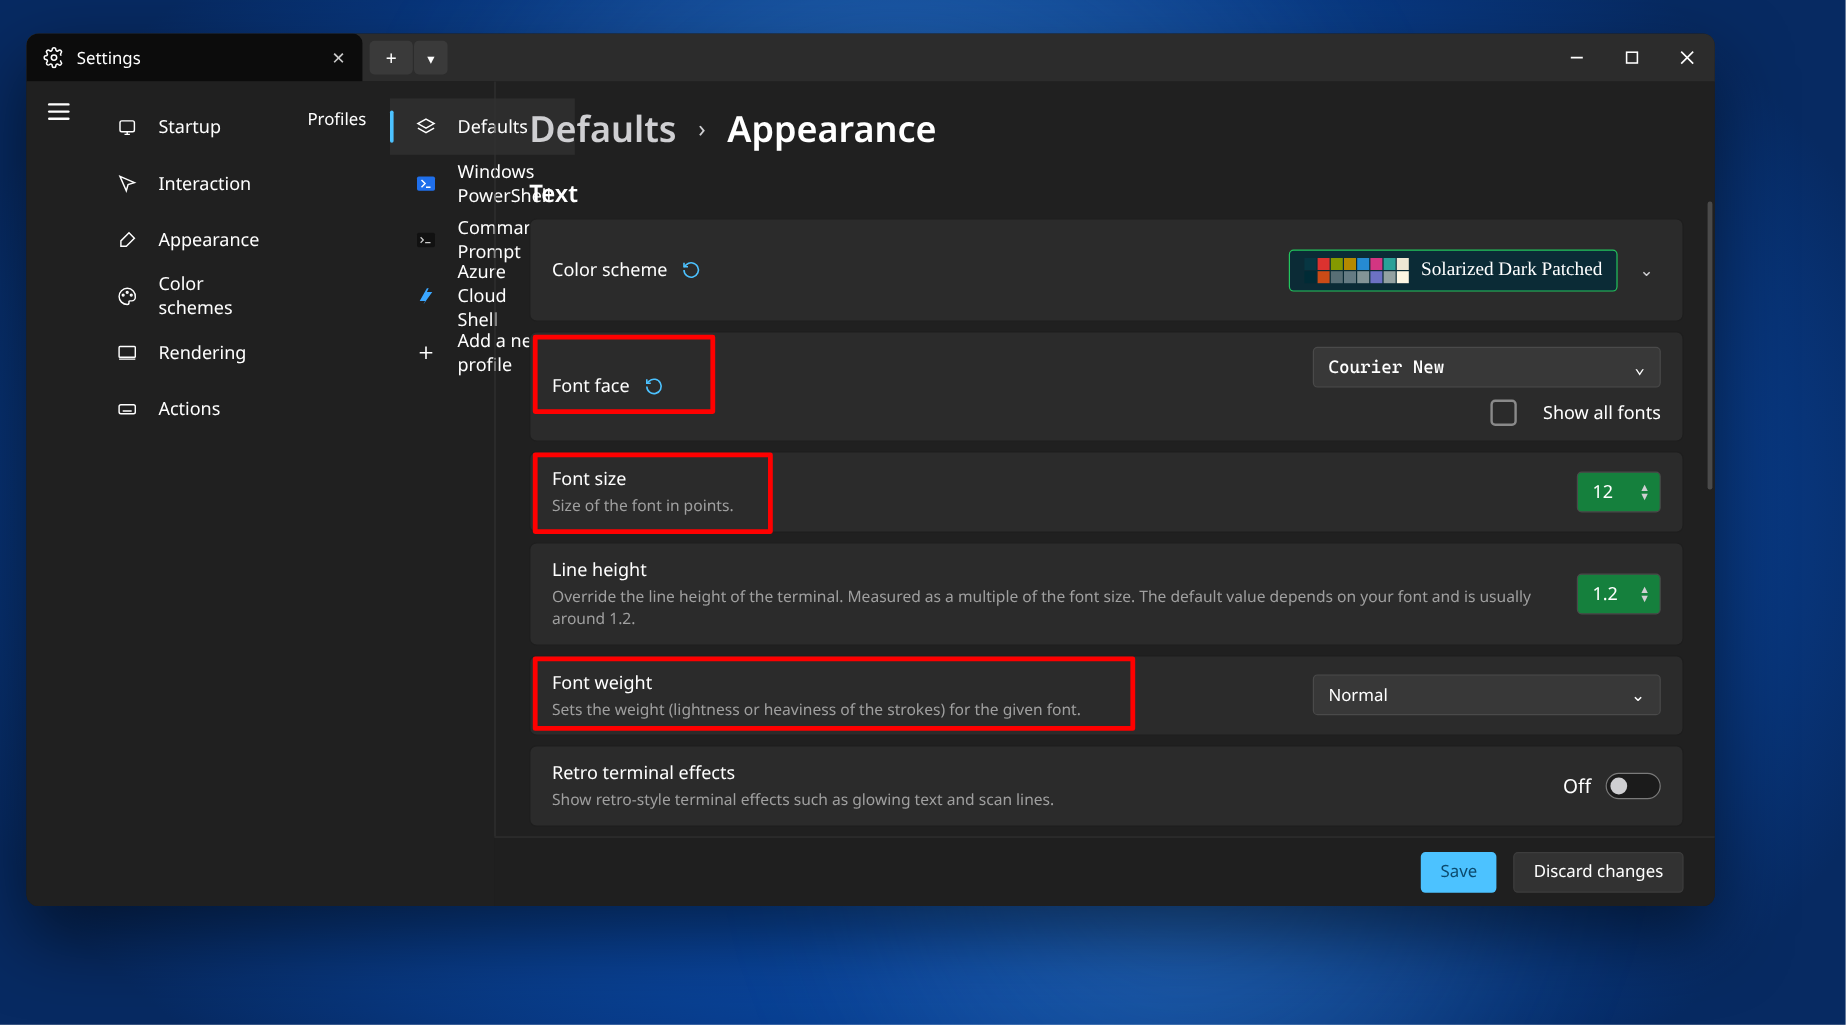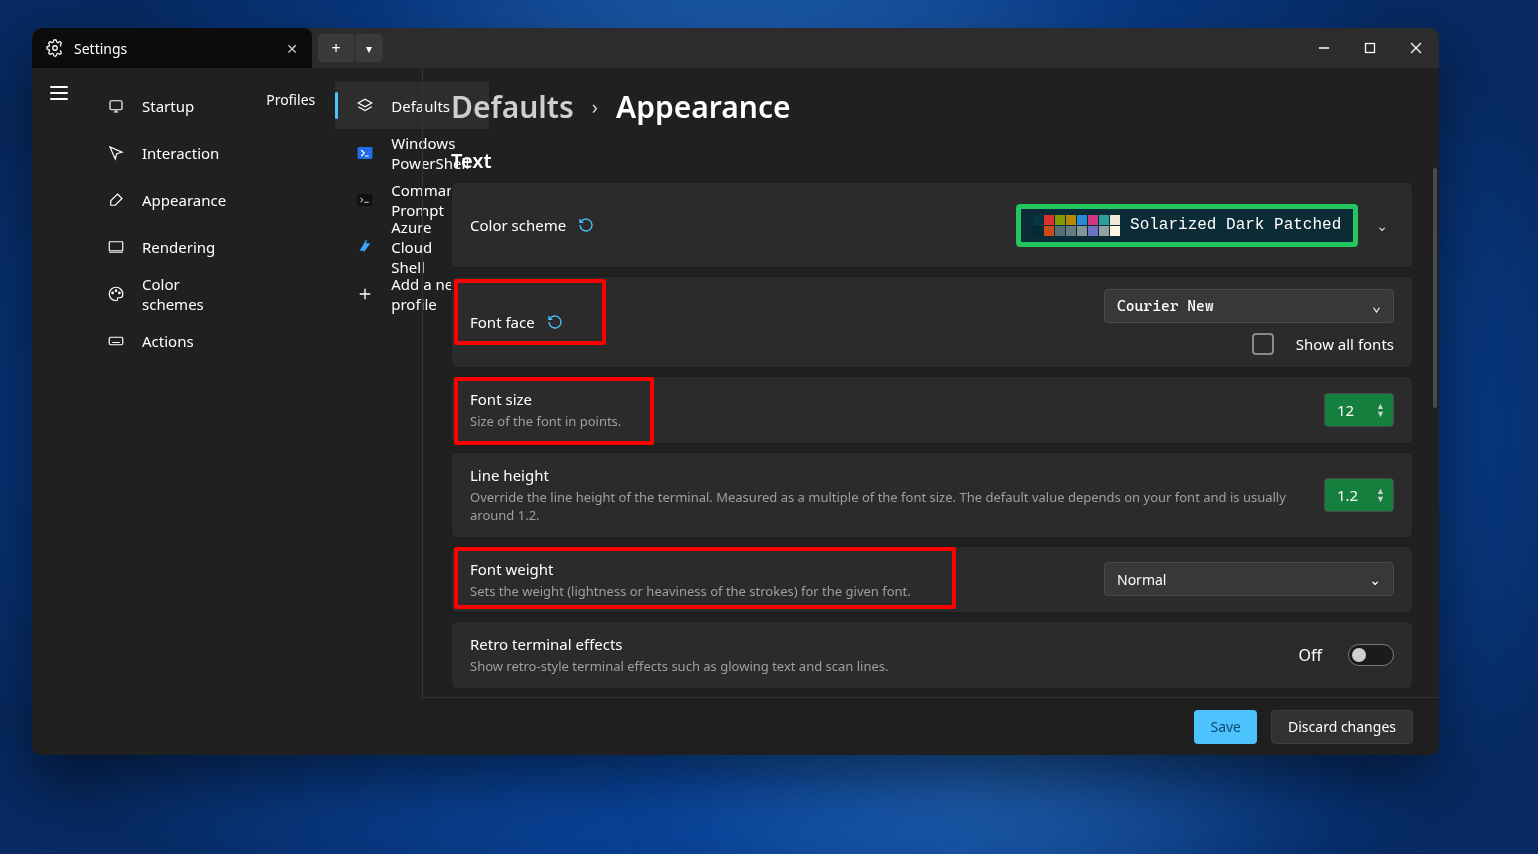--- a/index.html
+++ b/index.html
@@ -6,21 +6,21 @@
   html, body { width: 1538px; height: 854px; overflow: hidden; font-family: "Segoe UI", system-ui, sans-serif; }
   body {
     background: radial-gradient(ellipse 70% 90% at 50% 50%, #3aa6ff 0%, #0a4aa8 45%, #072a62 80%);
     display: flex; align-items: center; justify-content: center;
   }
   .bloom1, .bloom2 { position: fixed; border-radius: 50%; filter: blur(40px); pointer-events: none; }
   .bloom1 { width: 900px; height: 900px; background: radial-gradient(circle,#7ad0ff55 0%,transparent 70%); top:-200px; left:300px; }
   .bloom2 { width: 700px; height: 700px; background: radial-gradient(circle,#6ac0ff44 0%,transparent 70%); bottom:-200px; right:200px; }
 
   .window {
-    position: absolute; left: 32px; top: 28px; width: 1407px; height: 727px;
+    position: absolute; left: 22px; top: 28px; width: 1407px; height: 727px;
     background: #202020; border-radius: 10px; overflow: hidden;
     box-shadow: 0 25px 60px rgba(0,0,0,0.55);
     display: flex; flex-direction: column; color: #fff;
   }
 
   
   .titlebar { height: 40px; background: #2c2c2c; display: flex; align-items: stretch; }
   .tab {
     background: #0c0c0c; display: flex; align-items: center; gap: 10px;
     padding: 0 14px; min-width: 280px; border-top-left-radius: 10px; border-top-right-radius: 8px;
@@ -70,23 +70,23 @@
     display: flex; align-items: center; padding: 12px 18px; min-height: 64px; gap: 18px;
   }
   .card.tall { min-height: 86px; }
   .card .lead { display: flex; align-items: center; gap: 12px; }
   .card .title { font-size: 15px; color: #fff; }
   .card .desc { font-size: 13px; color: #9f9f9f; margin-top: 4px; line-height: 1.35; max-width: 820px; }
   .card .right { margin-left: auto; display: flex; flex-direction: column; align-items: flex-end; gap: 10px; }
   .reset-icon { color:#4cc2ff; }
 
   .scheme-chip {
-    background:#0b2b36; border:5px solid #22c55e; border-radius:4px;
+    background:#0b2b36; border:1px solid #22c55e; border-radius:4px;
     display:flex; align-items:center; gap:10px; padding:6px 12px;
-    font-family: Liberation Mono, monospace; font-size:16px;
+    font-family: Liberation Serif, serif; font-size:16px;
   }
   .swatch-grid { display:grid; grid-template-columns:repeat(8,10px); grid-auto-rows:10px; gap:1px; }
   .swatch-grid span { width:10px; height:10px; }
   .row-drop { display:flex; align-items:center; gap:12px; }
   .chev-small { color:#cfcfd2; font-size:14px; padding:0 6px; }
 
   .select {
     background:#383838; border:1px solid #4a4a4a; border-radius:4px;
     height:34px; display:flex; align-items:center; justify-content:space-between;
     padding:0 12px; font-size:14px; min-width:290px; color:#fff;
@@ -94,21 +94,21 @@
   .select.mono { font-family:"Cascadia Mono","Consolas",monospace; font-size:15px;margin-left:24px; }
   .numbox {
     background:#15803d; border:1px solid #4a4a4a; border-radius:4px;
     height:34px; width:70px; display:flex; align-items:center; justify-content:space-between;
     padding:0 8px 0 12px; font-size:15px;
   }
   .spin { display:flex; flex-direction:column; gap:0; line-height:8px; font-size:9px; color:#cfcfd2; }
   .checkbox-row { display:flex; align-items:center; gap:22px; font-size:15px; }
   .checkbox { width:22px; height:22px; border:2px solid #8a8a8a; border-radius:4px; }
 
-  .toggle-row { display:flex; align-items:center; gap:26px; }
+  .toggle-row { display:flex; align-items:center; gap:12px; }
   .toggle { width:46px; height:22px; border-radius:11px; background:#1b1b1b; border:1px solid #7a7a7a; position:relative; }
   .toggle .knob { position:absolute; left:3px; top:3px; width:14px; height:14px; border-radius:50%; background:#cfcfd2; }
 
   .hl { position:absolute; border:4px solid #ff0000; pointer-events:none; border-radius:2px; }
 
   
   .footer { height:58px; border-top:1px solid #333; display:flex; align-items:center; justify-content:flex-end; gap:14px; padding:0 26px; background:#1f1f1f; }
   .btn { height:34px; border-radius:4px; padding:0 16px; display:flex; align-items:center; font-size:14px; }
   .btn.primary { background:#4cc2ff; color:#0c4a6e; }
   .btn.secondary { background:#323232; color:#fff; border:1px solid #3d3d3d; }
@@ -195,36 +195,36 @@
           <span class="ico">
               <svg width="18" height="18" viewBox="0 0 24 24" fill="none" stroke="#fff" stroke-width="1.6">
                 <path d="M14 4l6 6-9 9H5v-6z"></path>
               </svg>
             </span>
           <span>Appearance</span>
         </div>
         <div class="nav-item">
           <span class="ico">
               <svg width="18" height="18" viewBox="0 0 24 24" fill="none" stroke="#fff" stroke-width="1.6">
-                <rect x="3" y="5" width="18" height="12" rx="1"></rect>
-                <path d="M3 19h18"></path>
-              </svg>
-            </span>
-          <span>Rendering</span>
-        </div>
-        <div class="nav-item">
-          <span class="ico">
-              <svg width="18" height="18" viewBox="0 0 24 24" fill="none" stroke="#fff" stroke-width="1.6">
                 <path d="M12 3a9 9 0 1 0 0 18c1.5 0 2-1 2-2s-.5-2 1-2h2a4 4 0 0 0 4-4 9 9 0 0 0-9-10z"></path>
                 <circle cx="7.5" cy="10.5" r="1"></circle>
                 <circle cx="12" cy="7.5" r="1"></circle>
                 <circle cx="16.5" cy="10.5" r="1"></circle>
               </svg>
             </span>
           <span>Color schemes</span>
+        </div>
+        <div class="nav-item">
+          <span class="ico">
+              <svg width="18" height="18" viewBox="0 0 24 24" fill="none" stroke="#fff" stroke-width="1.6">
+                <rect x="3" y="5" width="18" height="12" rx="1"></rect>
+                <path d="M3 19h18"></path>
+              </svg>
+            </span>
+          <span>Rendering</span>
         </div>
         <div class="nav-item">
           <span class="ico">
               <svg width="18" height="18" viewBox="0 0 24 24" fill="none" stroke="#fff" stroke-width="1.6">
                 <rect x="3" y="7" width="18" height="10" rx="2"></rect>
                 <path d="M7 11h.01M11 11h.01M15 11h.01M7 14h10"></path>
               </svg>
             </span>
           <span>Actions</span>
         </div>

